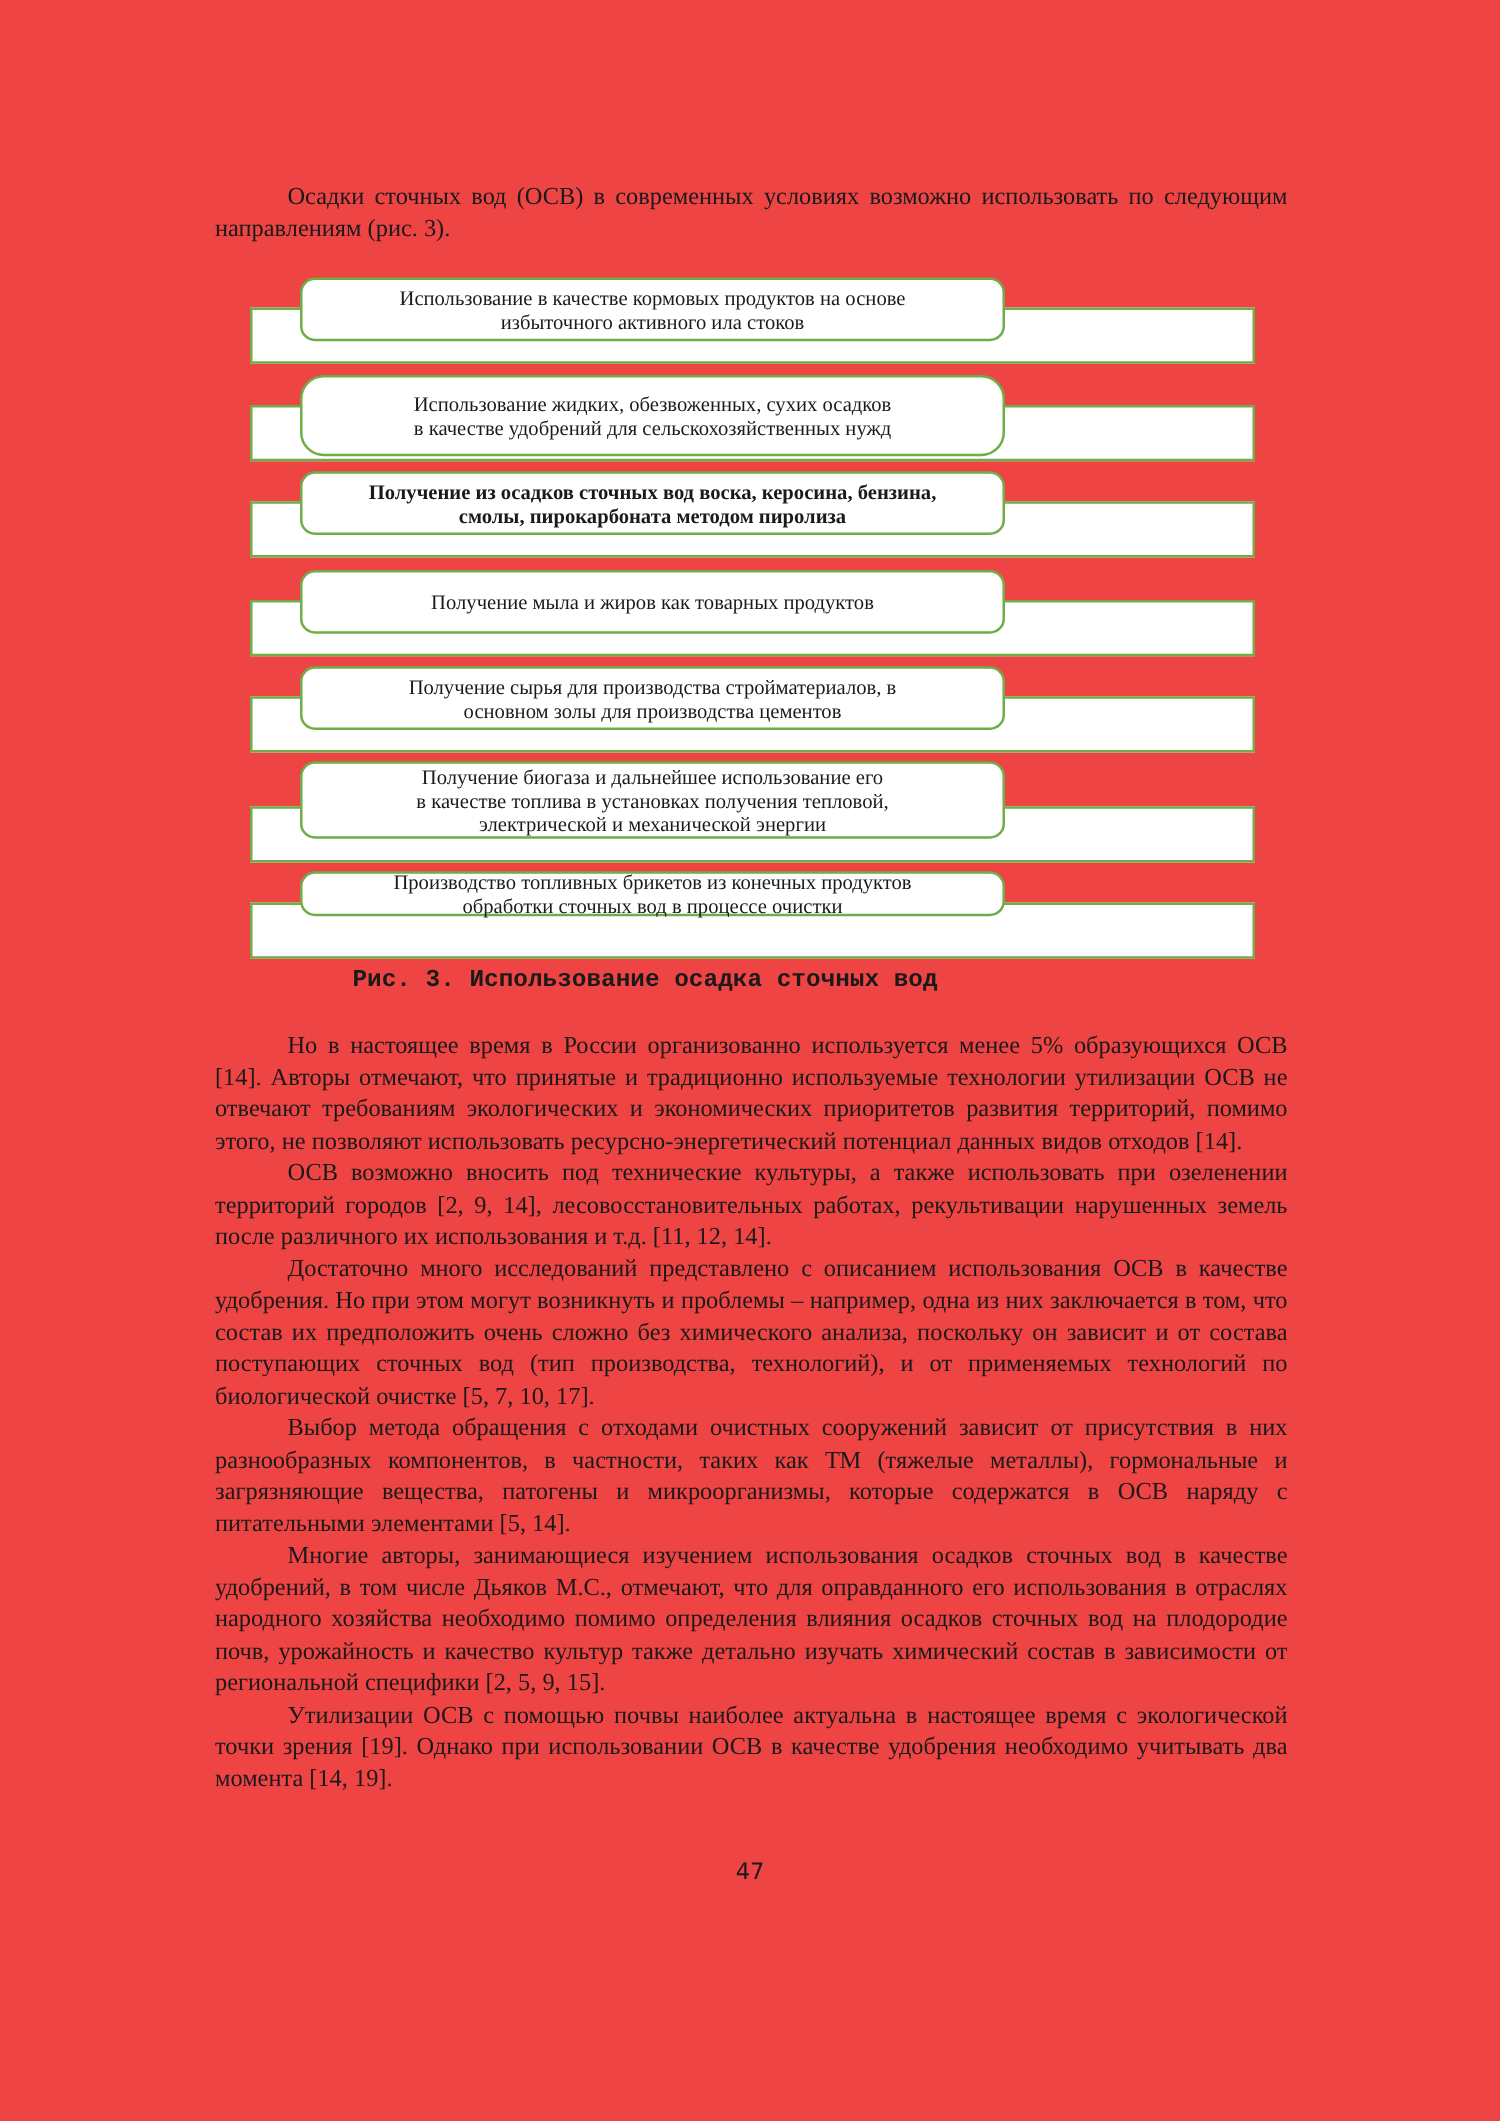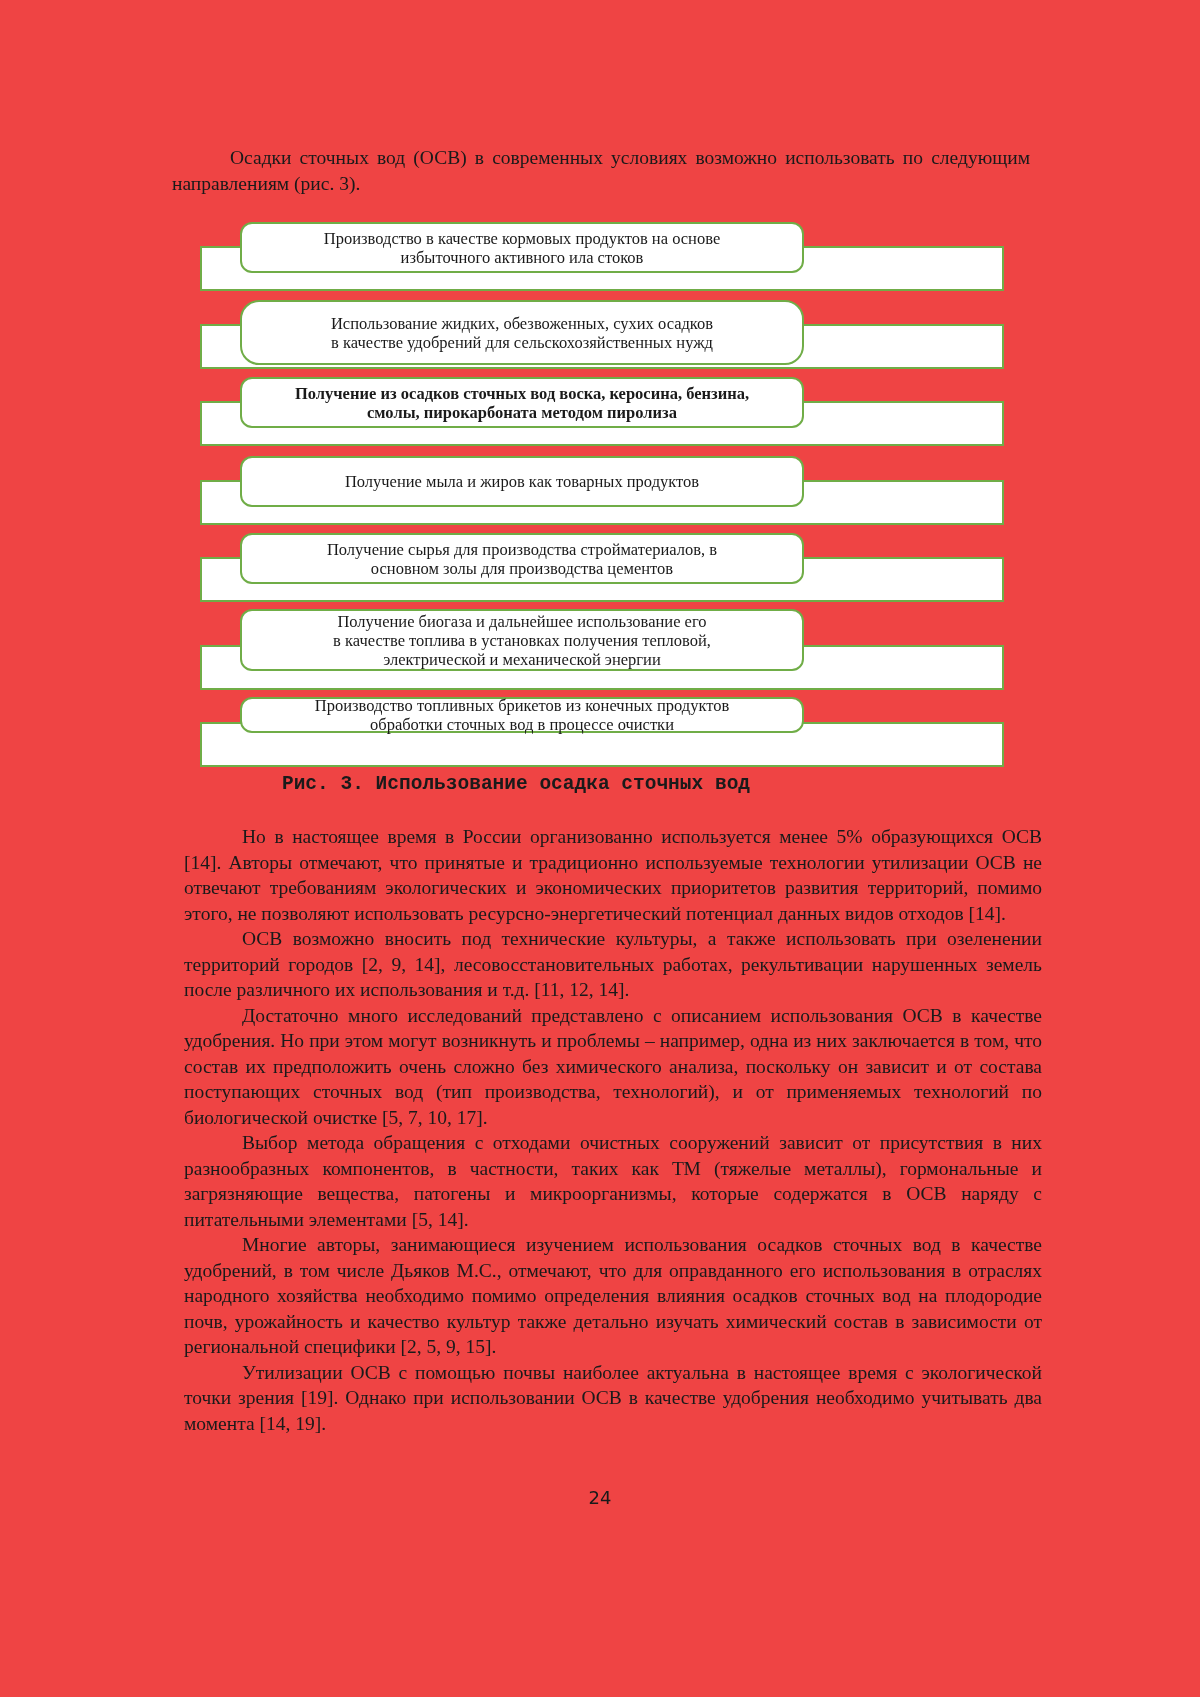--- a/index.html
+++ b/index.html
@@ -5,21 +5,21 @@
   html, body { margin: 0; padding: 0; background: #ffffff; }
   body { width: 1200px; height: 1697px; position: relative; overflow: hidden; }
   .page { position: absolute; left: 0; top: 0; width: 1200px; height: 1697px; background: #ef4444; }
   .text {
     position: absolute; left: 172px; width: 858px;
     font-family: "Liberation Serif", serif; font-size: 19.5px; line-height: 25.5px;
     color: #1a1a1a; text-align: justify;
   }
   .text p { margin: 0; text-indent: 58px; }
   #intro { top: 145px; }
-  #body-text { top: 824px; margin-left: 12px; }
+  #body-text { top: 824px; }
 
   .figure { position: absolute; left: 0; top: 0; width: 1200px; height: 800px; }
   .outer {
     position: absolute; left: 200px; width: 804px;
     border: 2.5px solid #70ad47; box-sizing: border-box; background: #fff;
   }
   .box {
     position: absolute; left: 240px; width: 564px;
     border: 2.5px solid #70ad47; border-radius: 12px; box-sizing: border-box; background: #fff;
     display: flex; align-items: center; justify-content: center; text-align: center;
@@ -40,21 +40,21 @@
 
 <div class="page">
 
   <div class="text" id="intro">
     <p>Осадки сточных вод (ОСВ) в современных условиях возможно использовать по следующим направлениям (рис. 3).</p>
   </div>
 
   <div class="figure">
 
     <div class="outer" style="top: 246px; height: 45px; border-color: rgb(112, 173, 71);"></div>
-    <div class="box" style="top: 222px; height: 51px; border-color: rgb(112, 173, 71);">Производство в качестве кормовых продуктов на основе
+    <div class="box" style="top: 222px; height: 51px; border-color: rgb(112, 173, 71);">Использование в качестве кормовых продуктов на основе
 избыточного активного ила стоков</div>
 
     <div class="outer" style="top: 324px; height: 45px; border-color: rgb(112, 173, 71);"></div>
     <div class="box" style="top: 300px; height: 65px; border-color: rgb(112, 173, 71); border-radius: 19px;">Использование жидких, обезвоженных, сухих осадков
 в качестве удобрений для сельскохозяйственных нужд</div>
 
     <div class="outer" style="top: 401px; height: 45px; border-color: rgb(112, 173, 71);"></div>
     <div class="box" style="top: 377px; height: 51px; border-color: rgb(112, 173, 71); font-weight: bold;">Получение из осадков сточных вод воска, керосина, бензина,
 смолы, пирокарбоната методом пиролиза</div>
 
@@ -79,14 +79,14 @@
 
   <div class="text" id="body-text">
     <p>Но в настоящее время в России организованно используется менее 5% образующихся ОСВ [14]. Авторы отмечают, что принятые и традиционно используемые технологии утилизации ОСВ не отвечают требованиям экологических и экономических приоритетов развития территорий, помимо этого, не позволяют использовать ресурсно-энергетический потенциал данных видов отходов [14].</p>
     <p>ОСВ возможно вносить под технические культуры, а также использовать при озеленении территорий городов [2, 9, 14], лесовосстановительных работах, рекультивации нарушенных земель после различного их использования и т.д. [11, 12, 14].</p>
     <p>Достаточно много исследований представлено с описанием использования ОСВ в качестве удобрения. Но при этом могут возникнуть и проблемы – например, одна из них заключается в том, что состав их предположить очень сложно без химического анализа, поскольку он зависит и от состава поступающих сточных вод (тип производства, технологий), и от применяемых технологий по биологической очистке [5, 7, 10, 17].</p>
     <p>Выбор метода обращения с отходами очистных сооружений зависит от присутствия в них разнообразных компонентов, в частности, таких как ТМ (тяжелые металлы), гормональные и загрязняющие вещества, патогены и микроорганизмы, которые содержатся в ОСВ наряду с питательными элементами [5, 14].</p>
     <p>Многие авторы, занимающиеся изучением использования осадков сточных вод в качестве удобрений, в том числе Дьяков М.С., отмечают, что для оправданного его использования в отраслях народного хозяйства необходимо помимо определения влияния осадков сточных вод на плодородие почв, урожайность и качество культур также детально изучать химический состав в зависимости от региональной специфики [2, 5, 9, 15].</p>
     <p>Утилизации ОСВ с помощью почвы наиболее актуальна в настоящее время с экологической точки зрения [19]. Однако при использовании ОСВ в качестве удобрения необходимо учитывать два момента [14, 19].</p>
   </div>
 
-  <div class="page-number">24</div>
+  <div class="page-number">47</div>
 </div>
 
 </body></html>

